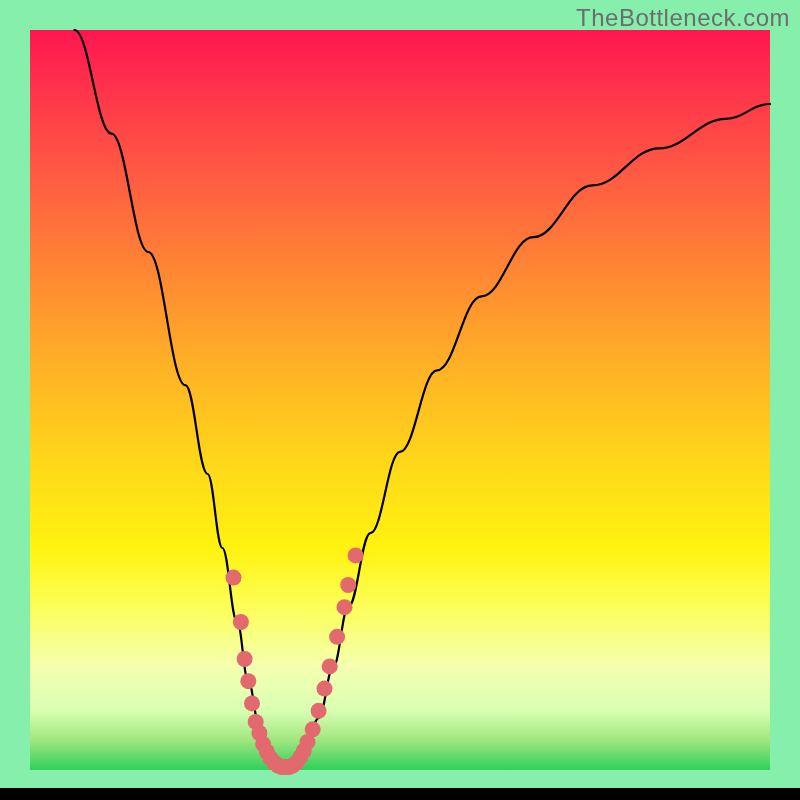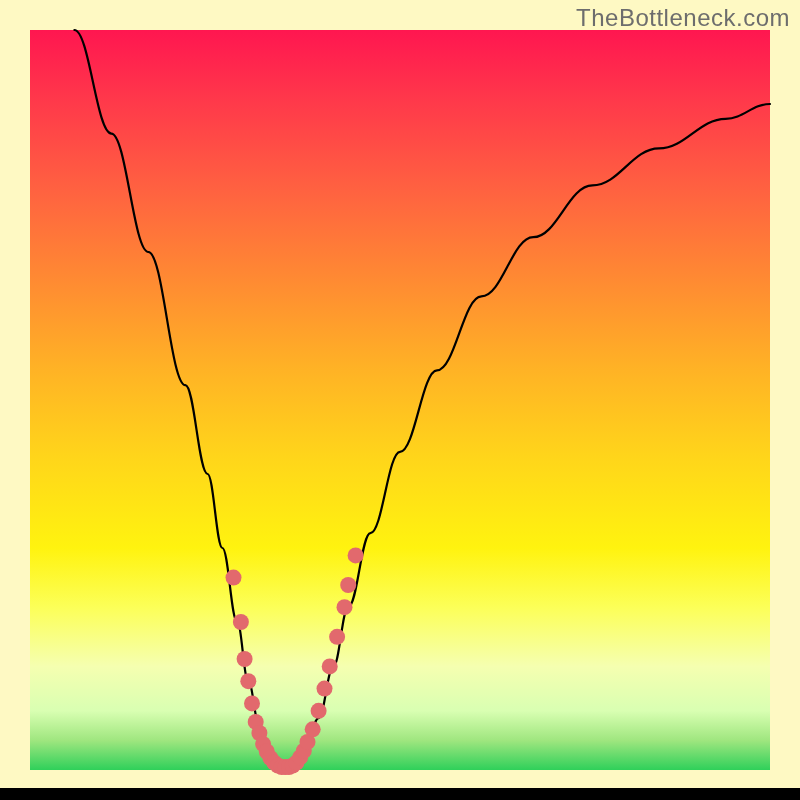--- a/index.html
+++ b/index.html
@@ -8,21 +8,21 @@
     width: 800px;
     height: 800px;
     background: #000;
     overflow: hidden;
     font-family: Arial, Helvetica, sans-serif;
   }
   .frame {
     position: relative;
     width: 800px;
     height: 788px;
-    background: #fef9c3;
+    background: #86efac;
   }
   .plot-area {
     position: absolute;
     left: 30px;
     top: 30px;
     width: 740px;
     height: 740px;
     background: linear-gradient(
       to bottom,
       #ff1650 0%,

